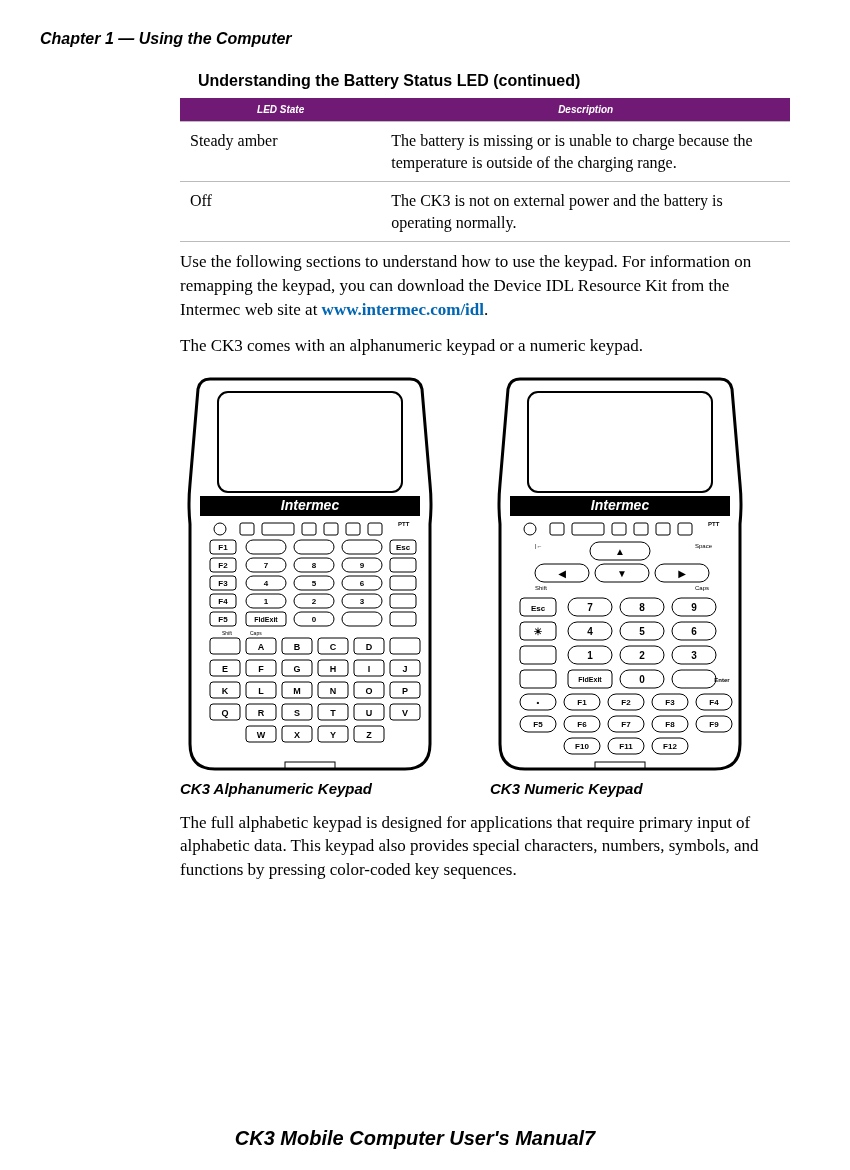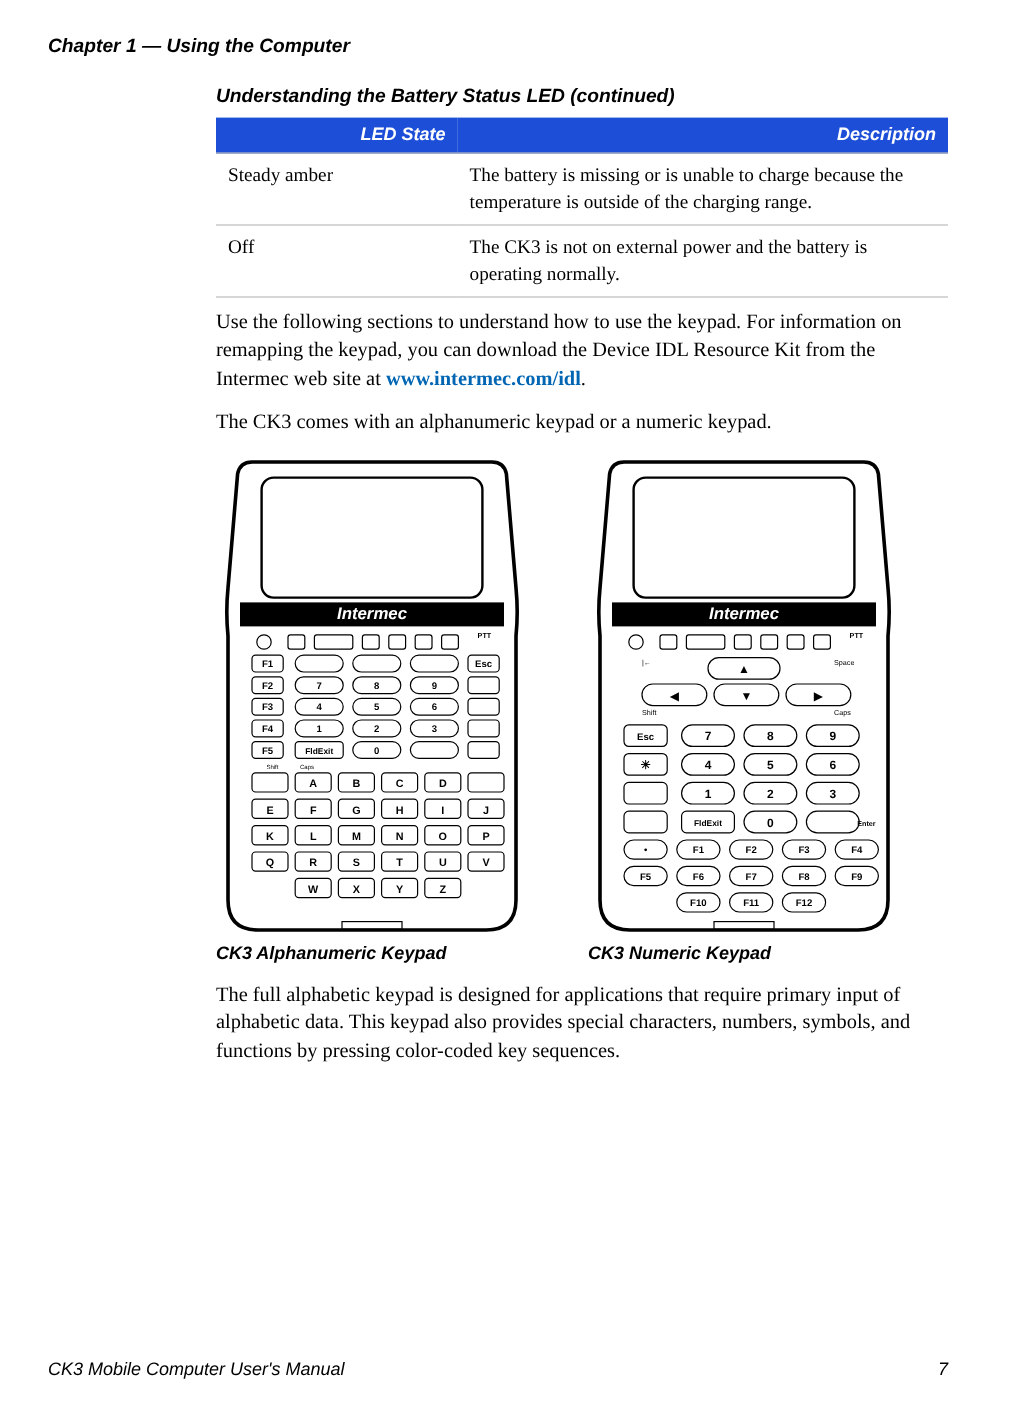--- a/index.html
+++ b/index.html
@@ -25,36 +25,36 @@
     font-size: 16px;
     margin-bottom: 24px;
     color: #000;
   }
   .content-block {
     margin-left: 140px;
   }
   .table-title {
     font-family: "Trebuchet MS", Arial, sans-serif;
     font-weight: bold;
-    font-style: italic;
     font-size: 16px;
     margin-bottom: 8px;
+    margin-left: 18px;
   }
   table.led {
     border-collapse: collapse;
     width: 100%;
   }
   table.led th {
-    background: #1d4ed8;
+    background: #701a75;
     color: #fff;
     font-family: "Trebuchet MS", Arial, sans-serif;
     font-weight: bold;
     font-style: italic;
-    font-size: 15px;
-    text-align: right;
+    font-size: 10px;
+    text-align: center;
     padding: 6px 10px;
     border-bottom: 1px solid #bbb;
   }
   table.led td {
     padding: 8px 10px;
     vertical-align: top;
     font-size: 16px;
     line-height: 1.35;
     border-bottom: 1px solid #bbb;
   }
@@ -100,25 +100,25 @@
     font-weight: bold;
     font-style: italic;
     font-size: 15px;
   }
   .footer {
     position: absolute;
     bottom: 20px;
     left: 40px;
     right: 60px;
     display: flex;
-    justify-content: space-between;
-    font-family: "Trebuchet MS", Arial, sans-serif;
-    font-weight: normal;
+    justify-content: center;
+    font-family: "Trebuchet MS", Arial, sans-serif;
+    font-weight: bold;
     font-style: italic;
-    font-size: 15px;
+    font-size: 20px;
   }
 </style>
 </head>
 <body>
 
 <div class="page">
   <div class="chapter-header">Chapter 1 — Using the Computer</div>
 
   <div class="content-block">
     <div class="table-title">Understanding the Battery Status LED  (continued)</div>

